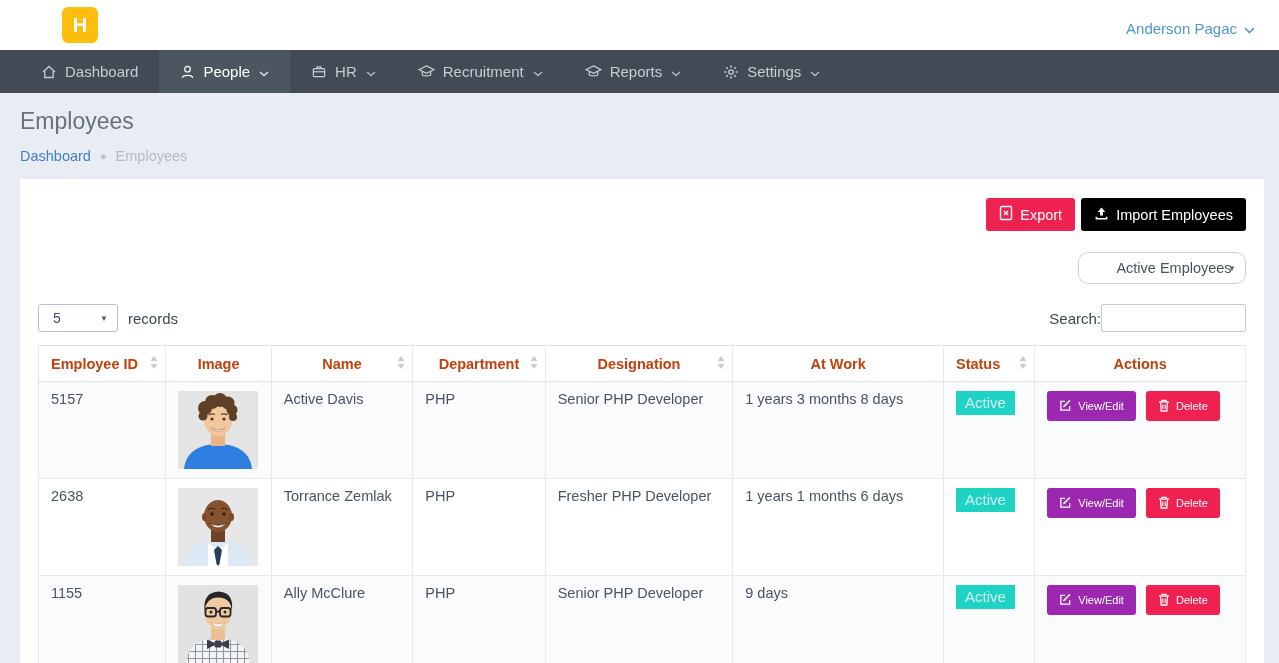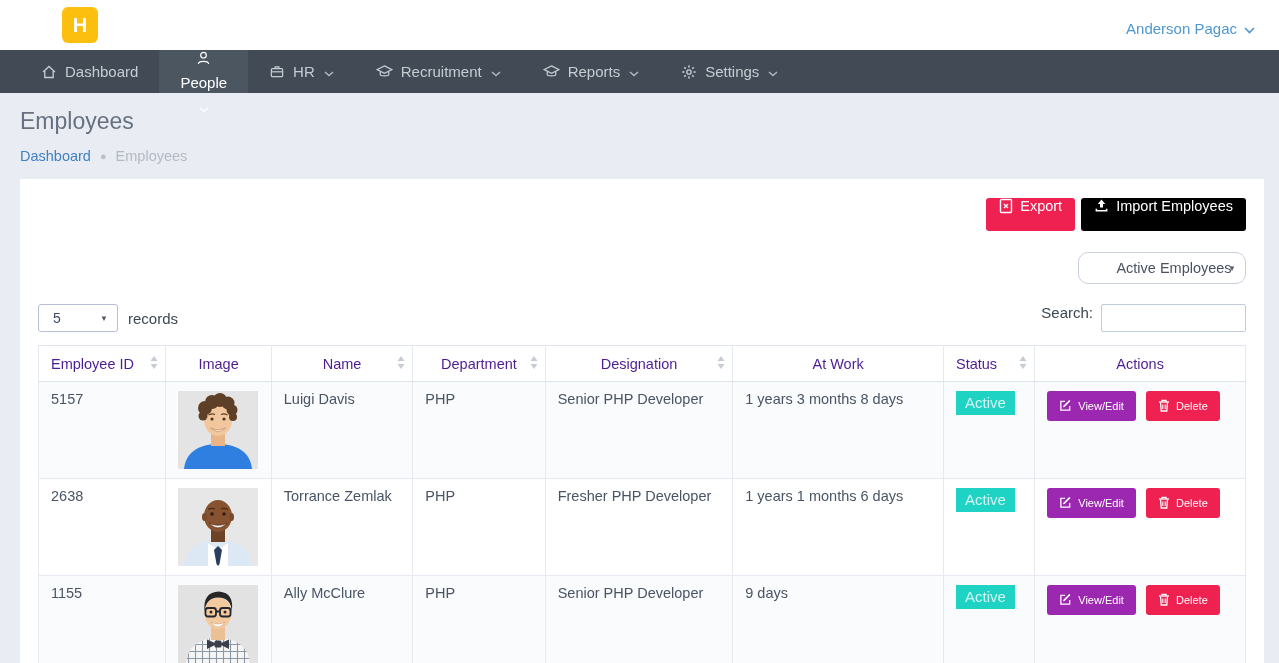--- a/index.html
+++ b/index.html
@@ -12,59 +12,59 @@
           border-radius:6px; color:#fff; font-weight:bold; font-size:20px;
           display:flex; align-items:center; justify-content:center; cursor:pointer; }
   .user-menu { position:absolute; right:24px; top:0; height:56px; display:flex; align-items:center;
                gap:7px; color:#4e97d1; font-size:15px; cursor:pointer; }
   .user-menu svg { margin-top:2px; }
 
   
   .navbar { height:43px; background:#424b55; display:flex; align-items:stretch; padding-left:20px; }
   .nav-item { display:flex; align-items:center; gap:8px; padding:0 21px; color:#c7ccd3;
               font-size:15px; cursor:pointer; }
-  .nav-item.active { background:#4c5661; color:#ffffff;flex-direction:column; }
+  .nav-item.active { background:#4c5661; color:#ffffff; }
   .nav-item .nicon { display:flex; align-items:center; }
   .nav-item svg.caret { margin-left:1px; opacity:.85; }
 
   
   .page-head { padding:15px 20px 15px 20px; }
   .page-title { font-size:23px; font-weight:normal; color:#67707f; margin-bottom:13px; }
   .breadcrumb { font-size:14.5px; display:flex; align-items:center; gap:9px; }
   .breadcrumb .bc-link { color:#4080c4; text-decoration:none; cursor:pointer; }
   .breadcrumb .bc-dot { color:#b9c0ca; font-size:11px; }
   .breadcrumb .bc-current { color:#b4bac4; }
 
   
   .panel { background:#ffffff; margin:0 15px 0 20px; padding:19px 18px; min-height:520px; position:relative; }
 
   .toolbar-row { display:flex; justify-content:flex-end; gap:6px; }
-  .btn { border:none; display:inline-flex; gap:7px; color:#fff;
+  .btn { border:none; display:inline-flex; align-items:center; gap:7px; color:#fff;
          font-size:14.5px; font-family:inherit; height:33px; padding:0 13px; border-radius:3px; cursor:pointer; }
   .btn-export { background:#ee2150; }
   .btn-import { background:#000000; }
 
   .filter-row { display:flex; justify-content:flex-end; margin-top:21px; }
   .select-box { position:relative; border:1px solid #c9d0dc; border-radius:10px; background:#fff;
                 color:#4a5360; font-size:14.5px; cursor:pointer;padding-left:24px; }
   .filter-select { width:168px; height:32px; display:flex; align-items:center; justify-content:center; }
   .select-caret { position:absolute; right:9px; top:50%; transform:translateY(-50%);
                   font-size:8px; color:#555b66; }
 
   .controls-row { display:flex; justify-content:space-between; align-items:center; margin-top:20px; }
   .records-wrap { display:flex; align-items:center; gap:10px; font-size:15px; color:#3d4752; }
   .records-select { width:80px; height:28px; border:1px solid #b6bfd8; border-radius:3px;
                     display:flex; align-items:center; padding-left:14px; color:#3f4a63; font-size:14px; }
-  .search-wrap { display:flex; gap:8px; font-size:15px; color:#3d4752; }
+  .search-wrap { display:flex; align-items:center; gap:0; font-size:15px; color:#3d4752; }
   .search-input { width:145px; height:28px; border:1px solid #c4cbd8; border-radius:2px;
                   font-family:inherit; font-size:14px; padding:0 6px; color:#3f4a63; outline:none; }
 
   
   table.data-table { width:100%; border-collapse:collapse; margin-top:13px; font-size:14.5px; table-layout:fixed; }
-  .data-table th { height:36px; font-weight:normal; color:#4c1d95; border:1px solid #dfe3ec;
+  .data-table th { height:36px; font-weight:bold; color:#c2410c; border:1px solid #dfe3ec;
                    border-left:1px solid #e6e9f0; border-right:1px solid #e6e9f0;
                    position:relative; text-align:center; padding:0 10px; cursor:pointer; }
   .data-table th.align-left { text-align:left; padding-left:12px; }
   .data-table th .sort-icons { position:absolute; right:7px; top:50%; transform:translateY(-50%); }
   .data-table td { border:1px solid #e6e9f0; vertical-align:top; padding:9px 12px; height:96px; color:#4a5464; }
   .data-table tr.odd td { background:#fafbfd; }
   .photo { width:80px; height:78px; display:block; border-radius:1px; }
   .td-image { padding:8px 0 8px 12px; }
 
   .status-badge { display:inline-block; background:#1ed2c4; color:rgba(255,255,255,0.8);
@@ -286,21 +286,21 @@
                 <circle cx="25" cy="25" r="4.5"></circle>
                 <circle cx="55" cy="26" r="4"></circle>
               </g>
     <circle cx="34" cy="28" r="1.6" fill="#4a3828"></circle>
               <circle cx="46" cy="28" r="1.6" fill="#4a3828"></circle>
     <path d="M30.5 24 Q34 22 37 23.5" fill="none" stroke="#5d4027" stroke-width="1.2"></path>
     <path d="M43 23.5 Q46 22 49.5 24" fill="none" stroke="#5d4027" stroke-width="1.2"></path>
     <path d="M32.5 37 Q40 44 47.5 37 Q40 40.5 32.5 37 Z" fill="#fff" stroke="#c98f63" stroke-width="0.8"></path>
   </svg>
           </td>
-    <td class="f-name">Luigi Davis</td>
+    <td class="f-name">Active Davis</td>
     <td class="f-dept">PHP</td>
     <td class="f-desig">Senior PHP Developer</td>
     <td class="f-work">1 years 3 months 8 days</td>
     <td>
       <span class="status-badge">Active</span>
     </td>
     <td class="td-actions">
       <button class="action-btn btn-view">
         <span>
           <svg width="13" height="13" viewBox="0 0 14 14">

